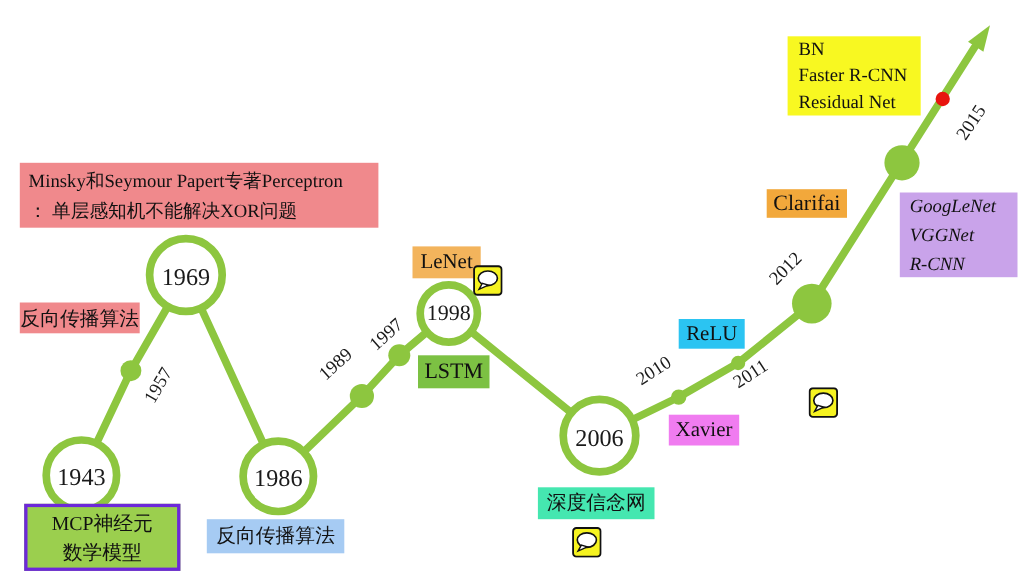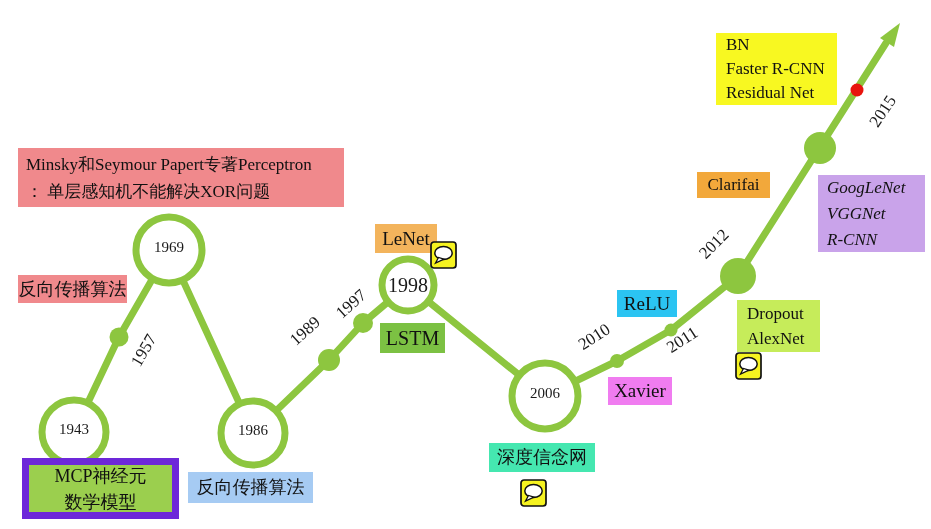--- a/index.html
+++ b/index.html
@@ -16,41 +16,41 @@
     position:absolute;
     white-space:pre-line;
     line-height:1.35;
     box-sizing:border-box;
     display:flex;align-items:center;justify-content:center;
     text-align:center;
   }
   .year-in-circle{
     position:absolute;
     width:90px;text-align:center;
-    font-size:15px;color:#1a1a1a;
+    font-size:22px;color:#1a1a1a;
   }
   .tick{
     position:absolute;
     width:52px;height:22px;
     font-size:17px;color:#1a1a1a;
     text-align:center;
   }
   
   .minsky      {left:18px;  top:148px; width:326px; height:59px; background:#f0898c; font-size:17px; line-height:27px; padding-left:8px; justify-content:flex-start; text-align:left;}
   .perceptron  {left:18px;  top:275px; width:109px; height:28px; background:#f0898c; font-size:18px;}
-  .mcp         {left:22px;  top:458px; width:157px; height:61px; background:#9bcf4e; border:7px solid #6d28d9; font-size:18px; line-height:26px;}
+  .mcp         {left:22px;  top:458px; width:142px; height:61px; background:#9bcf4e; border:3px solid #6d28d9; font-size:18px; line-height:26px;}
   .backprop    {left:188px; top:472px; width:125px; height:31px; background:#a6cbf3; font-size:18px;}
   .universal   {left:337px; top:368px; width:126px; height:52px; background:#f7f767; font-size:17px; line-height:25px;}
   .lstm        {left:380px; top:323px; width:65px;  height:30px; background:#7cc143; font-size:20px;}
   .lenet       {left:375px; top:224px; width:62px;  height:29px; background:#f3b45c; font-size:19px;}
   .dbn         {left:489px; top:443px; width:106px; height:29px; background:#45e7b0; font-size:18px;}
   .xavier      {left:608px; top:377px; width:64px;  height:28px; background:#f07cf0; font-size:19px;}
   .relu        {left:617px; top:290px; width:60px;  height:27px; background:#2bc4f2; font-size:19px;}
   .dropout     {left:737px; top:300px; width:83px;  height:52px; background:#c6ec5a; font-size:17px; line-height:25px; padding-left:10px; justify-content:flex-start; text-align:left;}
-  .clarifai    {left:697px; top:172px; width:73px;  height:26px; background:#f2a83b; font-size:17px;}
+  .clarifai    {left:697px; top:172px; width:73px;  height:26px; background:#f2a83b; font-size:20px;}
   .googlenet   {left:818px; top:175px; width:107px; height:77px; background:#c9a3ea; font-size:17px; line-height:26px; padding-left:9px; justify-content:flex-start; text-align:left;font-style:italic;}
   .bn          {left:716px; top:33px;  width:121px; height:72px; background:#f8f821; font-size:17px; line-height:24px; padding-left:10px; justify-content:flex-start; text-align:left;}
   
   .t1957{left:119px; top:340px; transform:rotate(-60deg);}
   .t1989{left:280px; top:321px; transform:rotate(-42deg);}
   .t1997{left:326px; top:294px; transform:rotate(-42deg);}
   .t2010{left:569px; top:327px; transform:rotate(-33deg);}
   .t2011{left:657px; top:330px; transform:rotate(-33deg);}
   .t2012{left:689px; top:234px; transform:rotate(-45deg);}
   .t2015{left:858px; top:101px; transform:rotate(-56deg);}
@@ -116,22 +116,20 @@
 ： 单层感知机不能解决XOR问题</div>
 <div class="box perceptron">反向传播算法</div>
 <div class="box mcp">MCP神经元
 数学模型</div>
 <div class="box backprop">反向传播算法</div>
 <div class="box lstm">LSTM</div>
 <div class="box lenet">LeNet</div>
 <div class="box dbn">深度信念网</div>
 <div class="box xavier">Xavier</div>
 <div class="box relu">ReLU</div>
-<div class="box dropout">Dropout
-AlexNet</div>
 <div class="box clarifai">Clarifai</div>
 <div class="box googlenet">GoogLeNet
 VGGNet
 R-CNN</div>
 <div class="box bn">BN
 Faster R-CNN
 Residual Net</div>
 
 <div class="bubble" style="left:430px;top:241px;">
   <svg width="27" height="28" viewBox="0 0 27 28">

